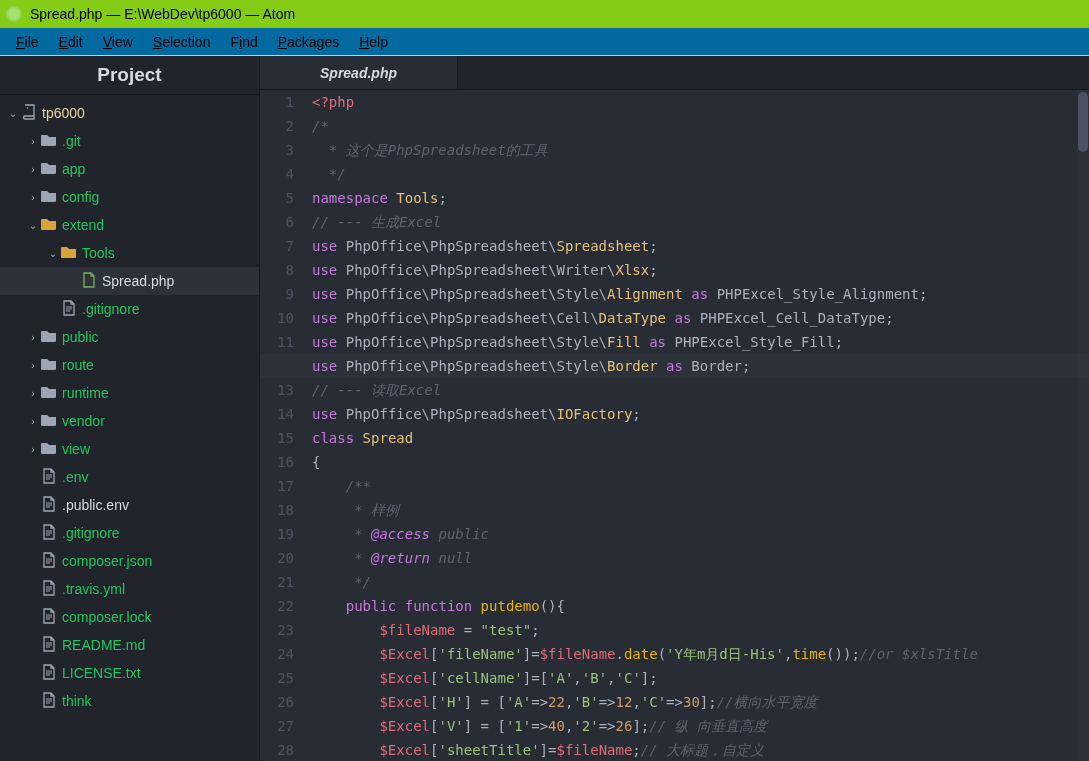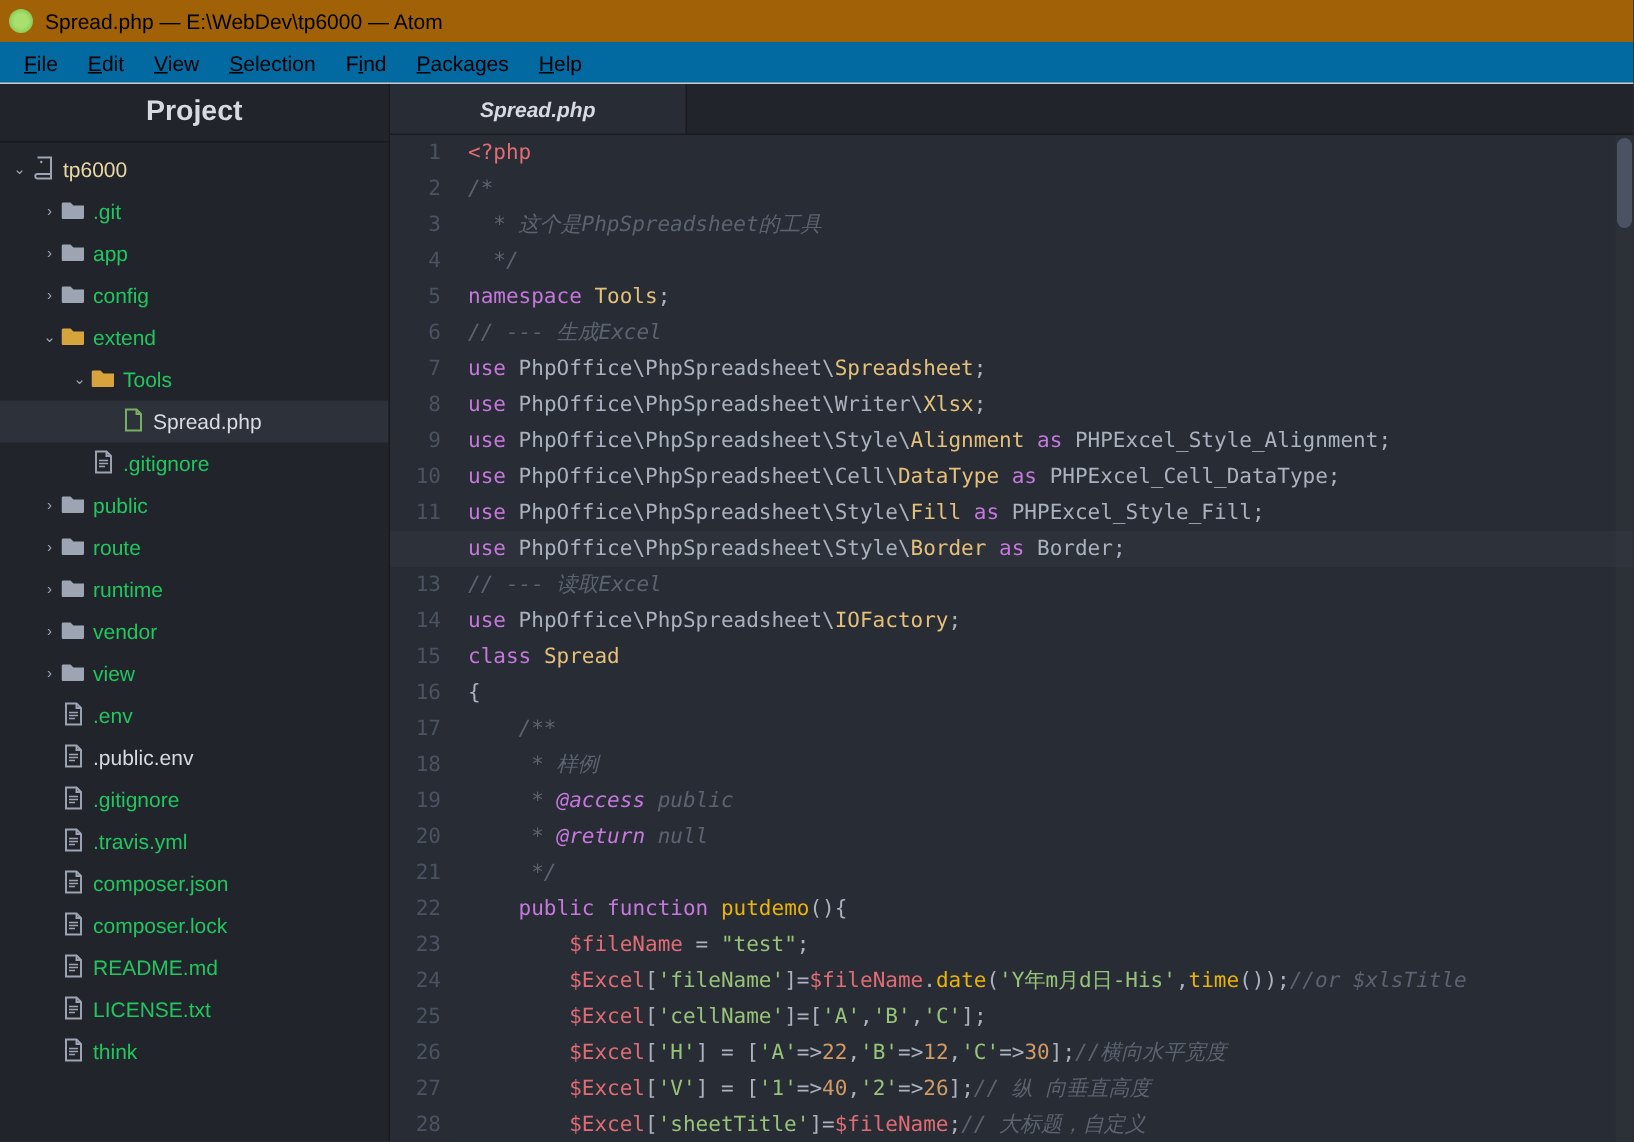--- a/index.html
+++ b/index.html
@@ -7,21 +7,21 @@
   font-family: "Segoe UI", Arial, sans-serif;
   font-size: 13px;
   background: #282c34;
   color: #abb2bf;
   width: 1089px;
   height: 761px;
   overflow: hidden;
 }
 .titlebar {
   height: 28px;
-  background: #a16207;
+  background: #84cc16;
   color: #000;
   display: flex;
   align-items: center;
   padding: 0 6px;
   font-size: 14px;
 }
 .titlebar .app-icon {
   width: 16px; height: 16px;
   background: radial-gradient(circle, #a8e06e 40%, #6fb83f 100%);
   border-radius: 50%;
@@ -307,32 +307,32 @@
         </div>
         <div class="tree-row" style="padding-left: 26px;">
           <span class="chev"></span>
           <span class="icon file"><svg class="file-svg" viewBox="0 0 14 16">
               <path fill="none" stroke="#9da5b4" stroke-width="1.3" d="M2 1h7l3 3v11H2z"></path>
               <path fill="none" stroke="#9da5b4" stroke-width="1.3" d="M9 1v3h3"></path>
               <line x1="4" y1="7" x2="10" y2="7" stroke="#9da5b4" stroke-width="1"></line>
               <line x1="4" y1="9" x2="10" y2="9" stroke="#9da5b4" stroke-width="1"></line>
               <line x1="4" y1="11" x2="8" y2="11" stroke="#9da5b4" stroke-width="1"></line>
             </svg></span>
+          <span class="label">composer.json</span>
+        </div>
+        <div class="tree-row" style="padding-left: 26px;">
+          <span class="chev"></span>
+          <span class="icon file"><svg class="file-svg" viewBox="0 0 14 16">
+              <path fill="none" stroke="#9da5b4" stroke-width="1.3" d="M2 1h7l3 3v11H2z"></path>
+              <path fill="none" stroke="#9da5b4" stroke-width="1.3" d="M9 1v3h3"></path>
+              <line x1="4" y1="7" x2="10" y2="7" stroke="#9da5b4" stroke-width="1"></line>
+              <line x1="4" y1="9" x2="10" y2="9" stroke="#9da5b4" stroke-width="1"></line>
+              <line x1="4" y1="11" x2="8" y2="11" stroke="#9da5b4" stroke-width="1"></line>
+            </svg></span>
           <span class="label">.travis.yml</span>
-        </div>
-        <div class="tree-row" style="padding-left: 26px;">
-          <span class="chev"></span>
-          <span class="icon file"><svg class="file-svg" viewBox="0 0 14 16">
-              <path fill="none" stroke="#9da5b4" stroke-width="1.3" d="M2 1h7l3 3v11H2z"></path>
-              <path fill="none" stroke="#9da5b4" stroke-width="1.3" d="M9 1v3h3"></path>
-              <line x1="4" y1="7" x2="10" y2="7" stroke="#9da5b4" stroke-width="1"></line>
-              <line x1="4" y1="9" x2="10" y2="9" stroke="#9da5b4" stroke-width="1"></line>
-              <line x1="4" y1="11" x2="8" y2="11" stroke="#9da5b4" stroke-width="1"></line>
-            </svg></span>
-          <span class="label">composer.json</span>
         </div>
         <div class="tree-row" style="padding-left: 26px;">
           <span class="chev"></span>
           <span class="icon file"><svg class="file-svg" viewBox="0 0 14 16">
               <path fill="none" stroke="#9da5b4" stroke-width="1.3" d="M2 1h7l3 3v11H2z"></path>
               <path fill="none" stroke="#9da5b4" stroke-width="1.3" d="M9 1v3h3"></path>
               <line x1="4" y1="7" x2="10" y2="7" stroke="#9da5b4" stroke-width="1"></line>
               <line x1="4" y1="9" x2="10" y2="9" stroke="#9da5b4" stroke-width="1"></line>
               <line x1="4" y1="11" x2="8" y2="11" stroke="#9da5b4" stroke-width="1"></line>
             </svg></span>

